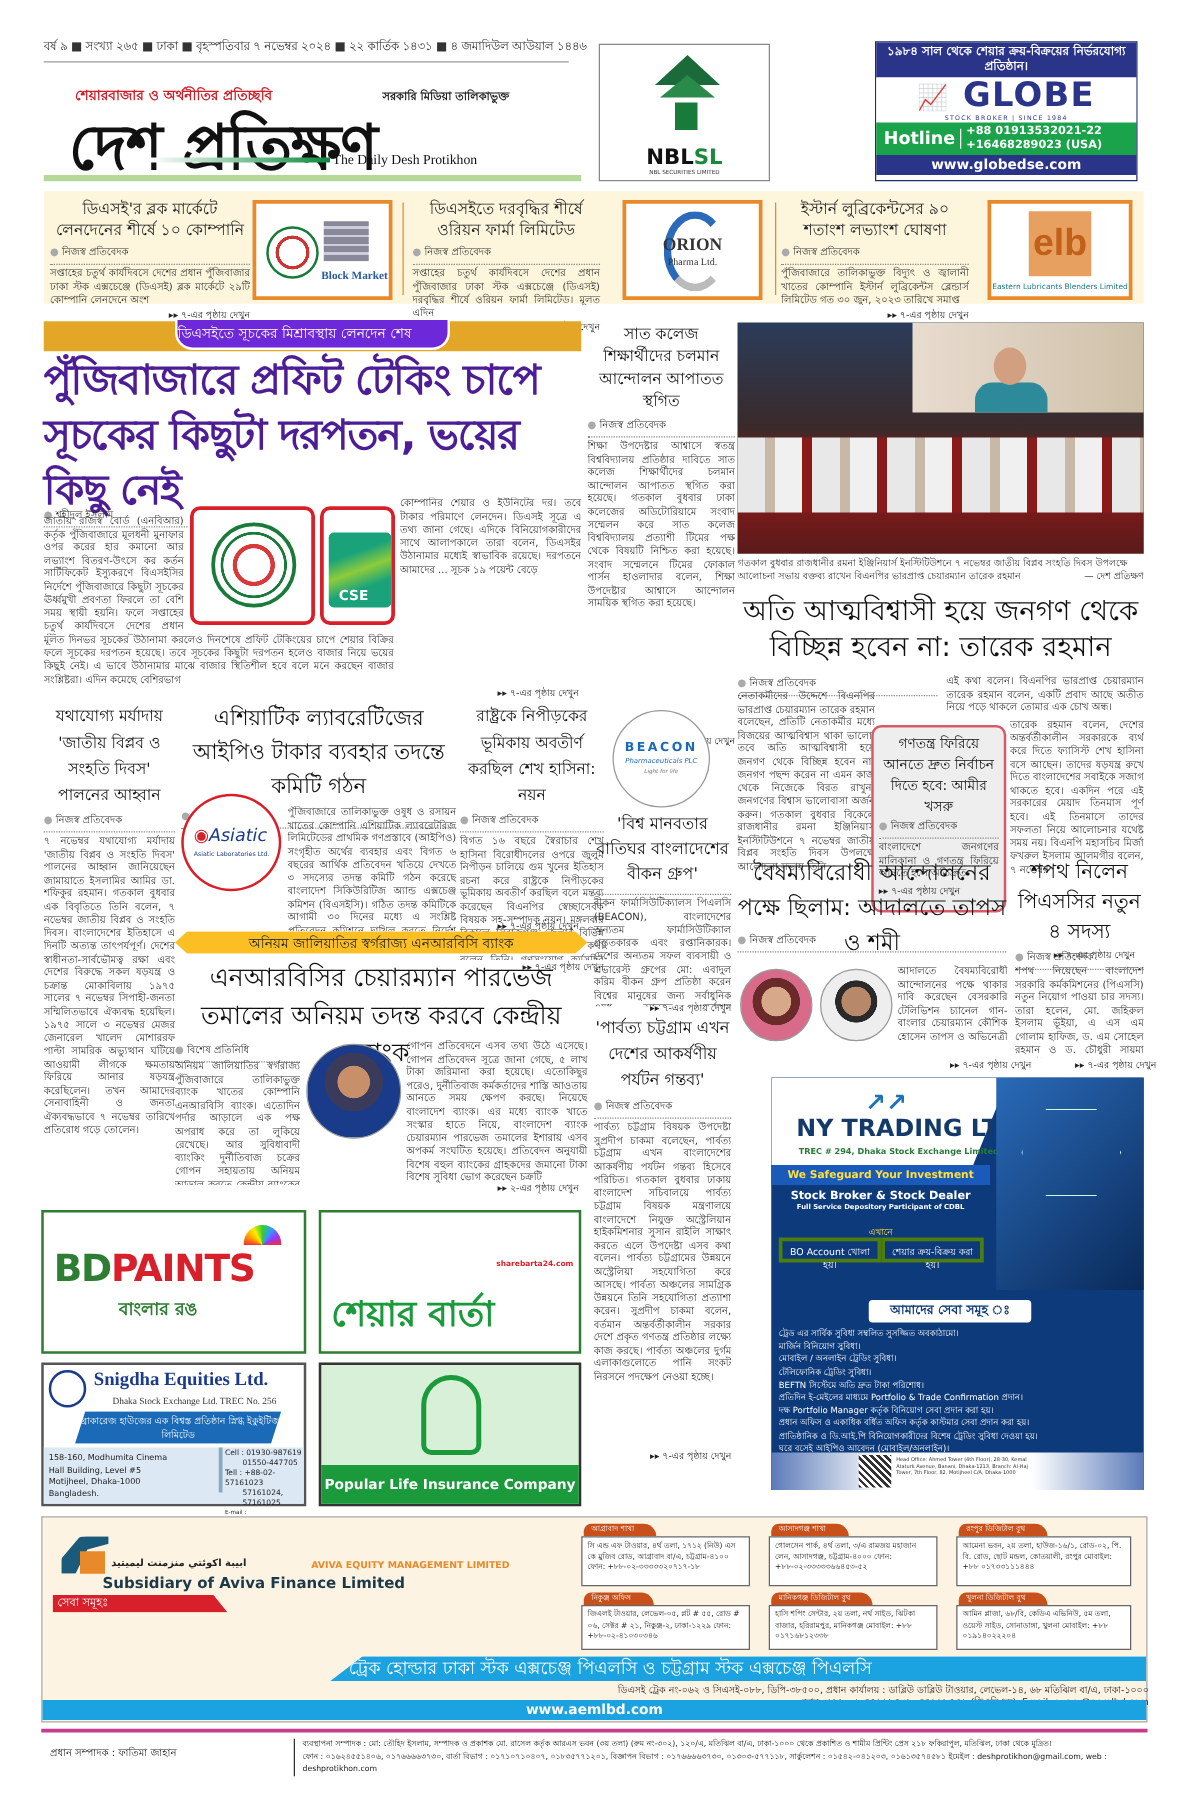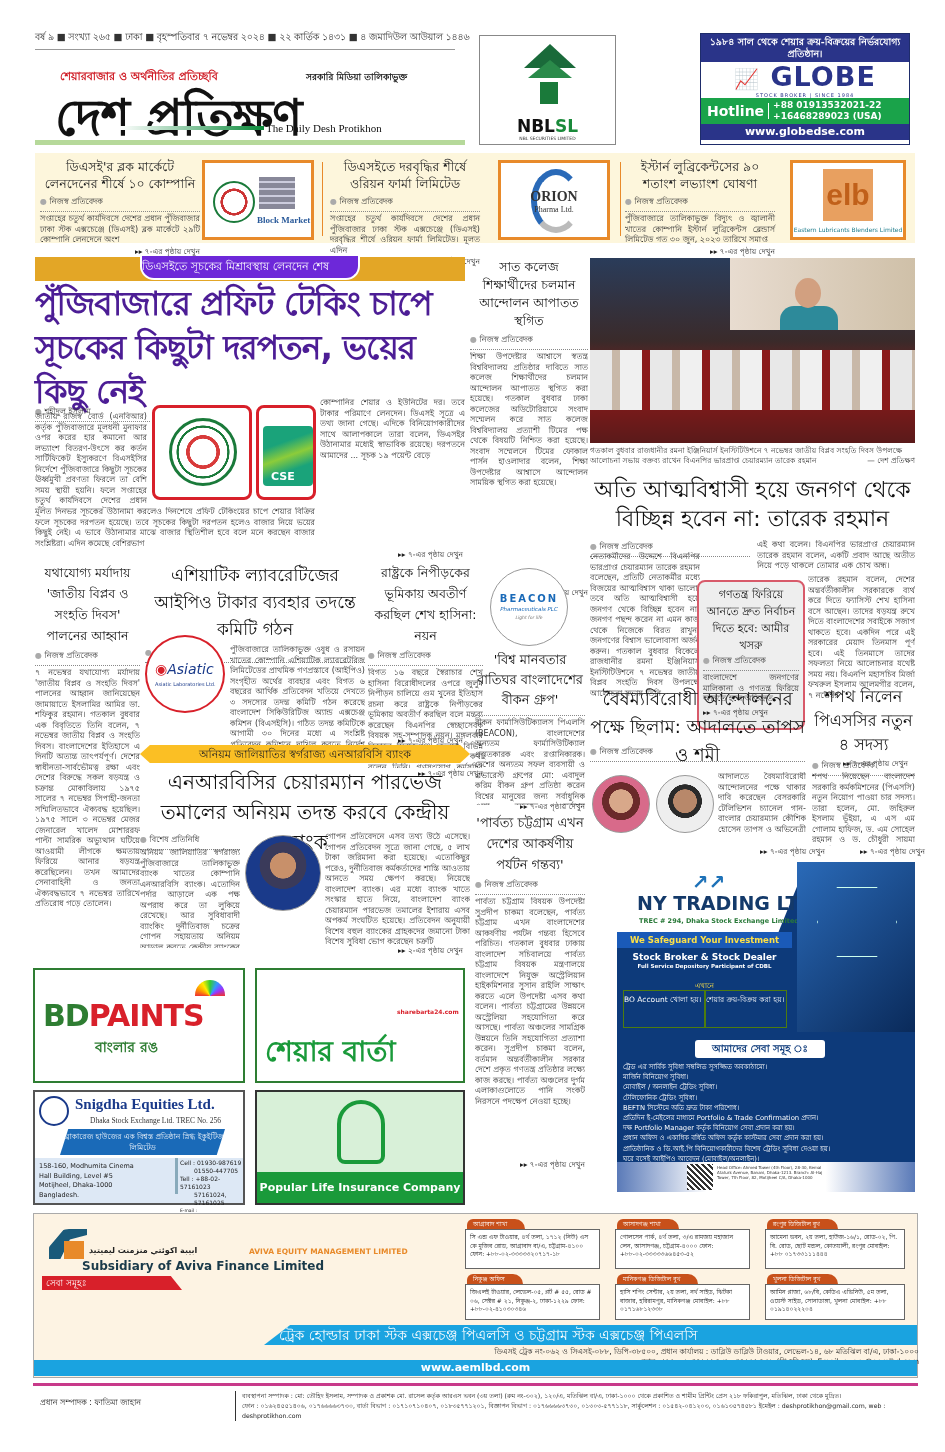--- a/index.html
+++ b/index.html
@@ -54,21 +54,21 @@
 .ad{position:absolute;border:2px solid #2e7d32;background:#fff}
 .nyt{left:617px;top:862px;width:298px;height:330px;background:#0d3a7a;overflow:hidden}
 .nyt .white{position:absolute;left:0;top:0;width:190px;height:70px;background:#fff;clip-path:polygon(0 0,100% 0,85% 100%,0 100%)}
 .nyt .logo{position:absolute;left:20px;top:30px;font-size:19px;font-weight:bold;color:#143a6a}
 .nyt .arrow{position:absolute;left:75px;top:8px;font-size:20px;color:#1e72b8;font-weight:bold;font-style:italic}
 .nyt .trec{position:absolute;left:22px;top:55px;font-size:6.5px;color:#2a7a3a;font-weight:bold}
 .nyt .safe{position:absolute;left:0;top:70px;width:175px;height:16px;background:#1a5ab8;color:#fde047;font-size:8.5px;font-weight:bold;text-align:center;line-height:16px}
 .nyt .sb{position:absolute;left:0;top:90px;width:175px;text-align:center;color:#fff;font-size:9px;font-weight:bold}
 .nyt .fsd{position:absolute;left:0;top:101px;width:175px;text-align:center;color:#fff;font-size:5.5px;font-weight:bold}
 .nyt .ekhane{position:absolute;left:0;top:118px;width:175px;text-align:center;color:#fde047;font-size:7px}
-.nyt .cell{position:absolute;top:128px;height:38px;border:1px solid #4d7c0f;color:#fff;font-size:7.5px;padding-top:4px;line-height:10px}
+.nyt .cell{position:absolute;top:128px;height:20px;border:3px solid #4d7c0f;color:#fff;font-size:7.5px;text-align:center;padding-top:4px;line-height:10px}
 .nyt .chart{position:absolute;left:180px;top:0;width:118px;height:170px;background:linear-gradient(135deg,#2a6ab8,#0a2a5a);}
 .nyt .hex{position:absolute;left:200px;top:25px;width:80px;height:70px;border:1.5px solid #cfe;clip-path:polygon(25% 0,75% 0,100% 50%,75% 100%,25% 100%,0 50%);}
 .nyt .svc-title{position:absolute;left:78px;top:178px;width:130px;height:18px;background:#fff;color:#0d3a7a;font-size:10px;text-align:center;line-height:18px;border-radius:3px;font-weight:bold}
 .nyt ul{position:absolute;left:6px;top:200px;list-style:none;color:#fff;font-size:6.8px;line-height:10.2px}
 .nyt .foot{position:absolute;left:0;top:300px;width:298px;height:30px;background:linear-gradient(90deg,#5a7ab8,#fff 30%,#fff 70%,#5a7ab8)}
 .nyt .qr{position:absolute;left:70px;top:2px;width:26px;height:26px;background:repeating-linear-gradient(45deg,#333 0 2px,#fff 2px 4px)}
 .nyt .addr{position:absolute;left:100px;top:3px;font-size:4px;color:#333;line-height:5px;width:110px}
 .aviva{left:33px;top:1213px;width:885px;height:165px;border:1px solid #aaa;background:#fdf3e3}
 .aviva .logo-mark{position:absolute;left:15px;top:15px;width:38px;height:30px;background:#1a5a7a;border-radius:20px 0 0 0;clip-path:polygon(40% 0,100% 0,100% 20%,55% 35%,30% 100%,0 100%,0 60%)}
 .aviva .logo-mark2{position:absolute;left:30px;top:27px;width:20px;height:18px;background:#e88a2a}

